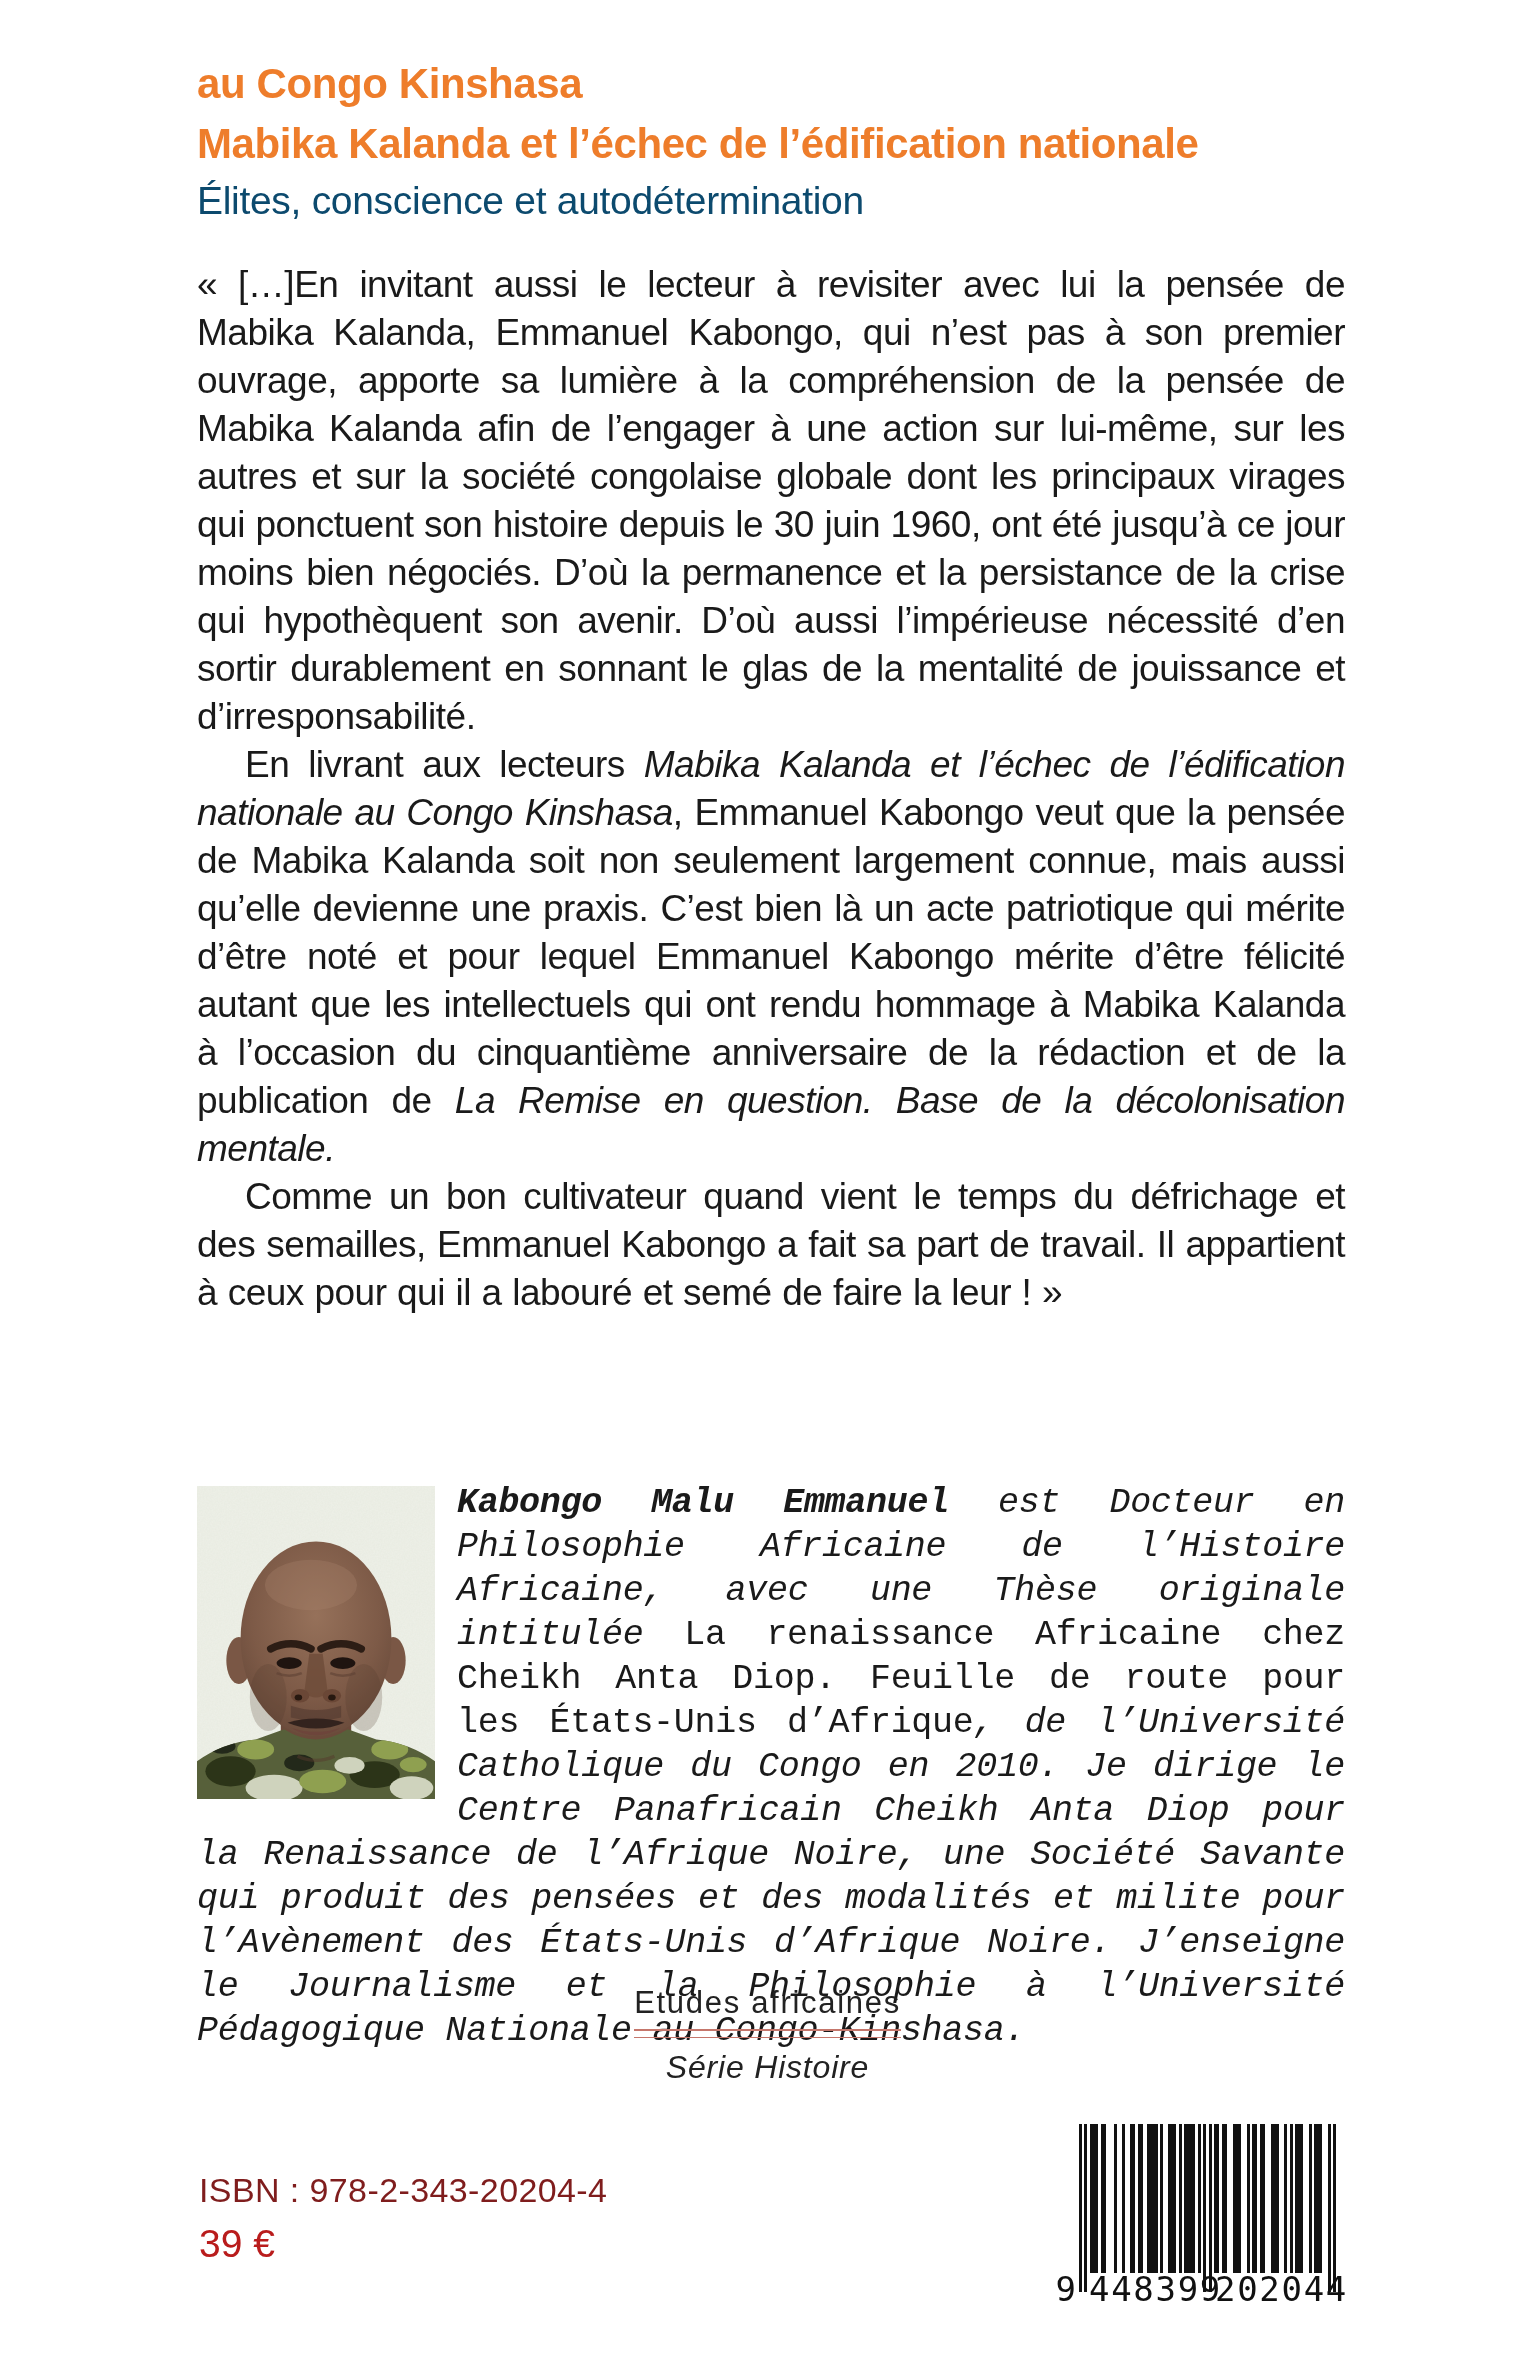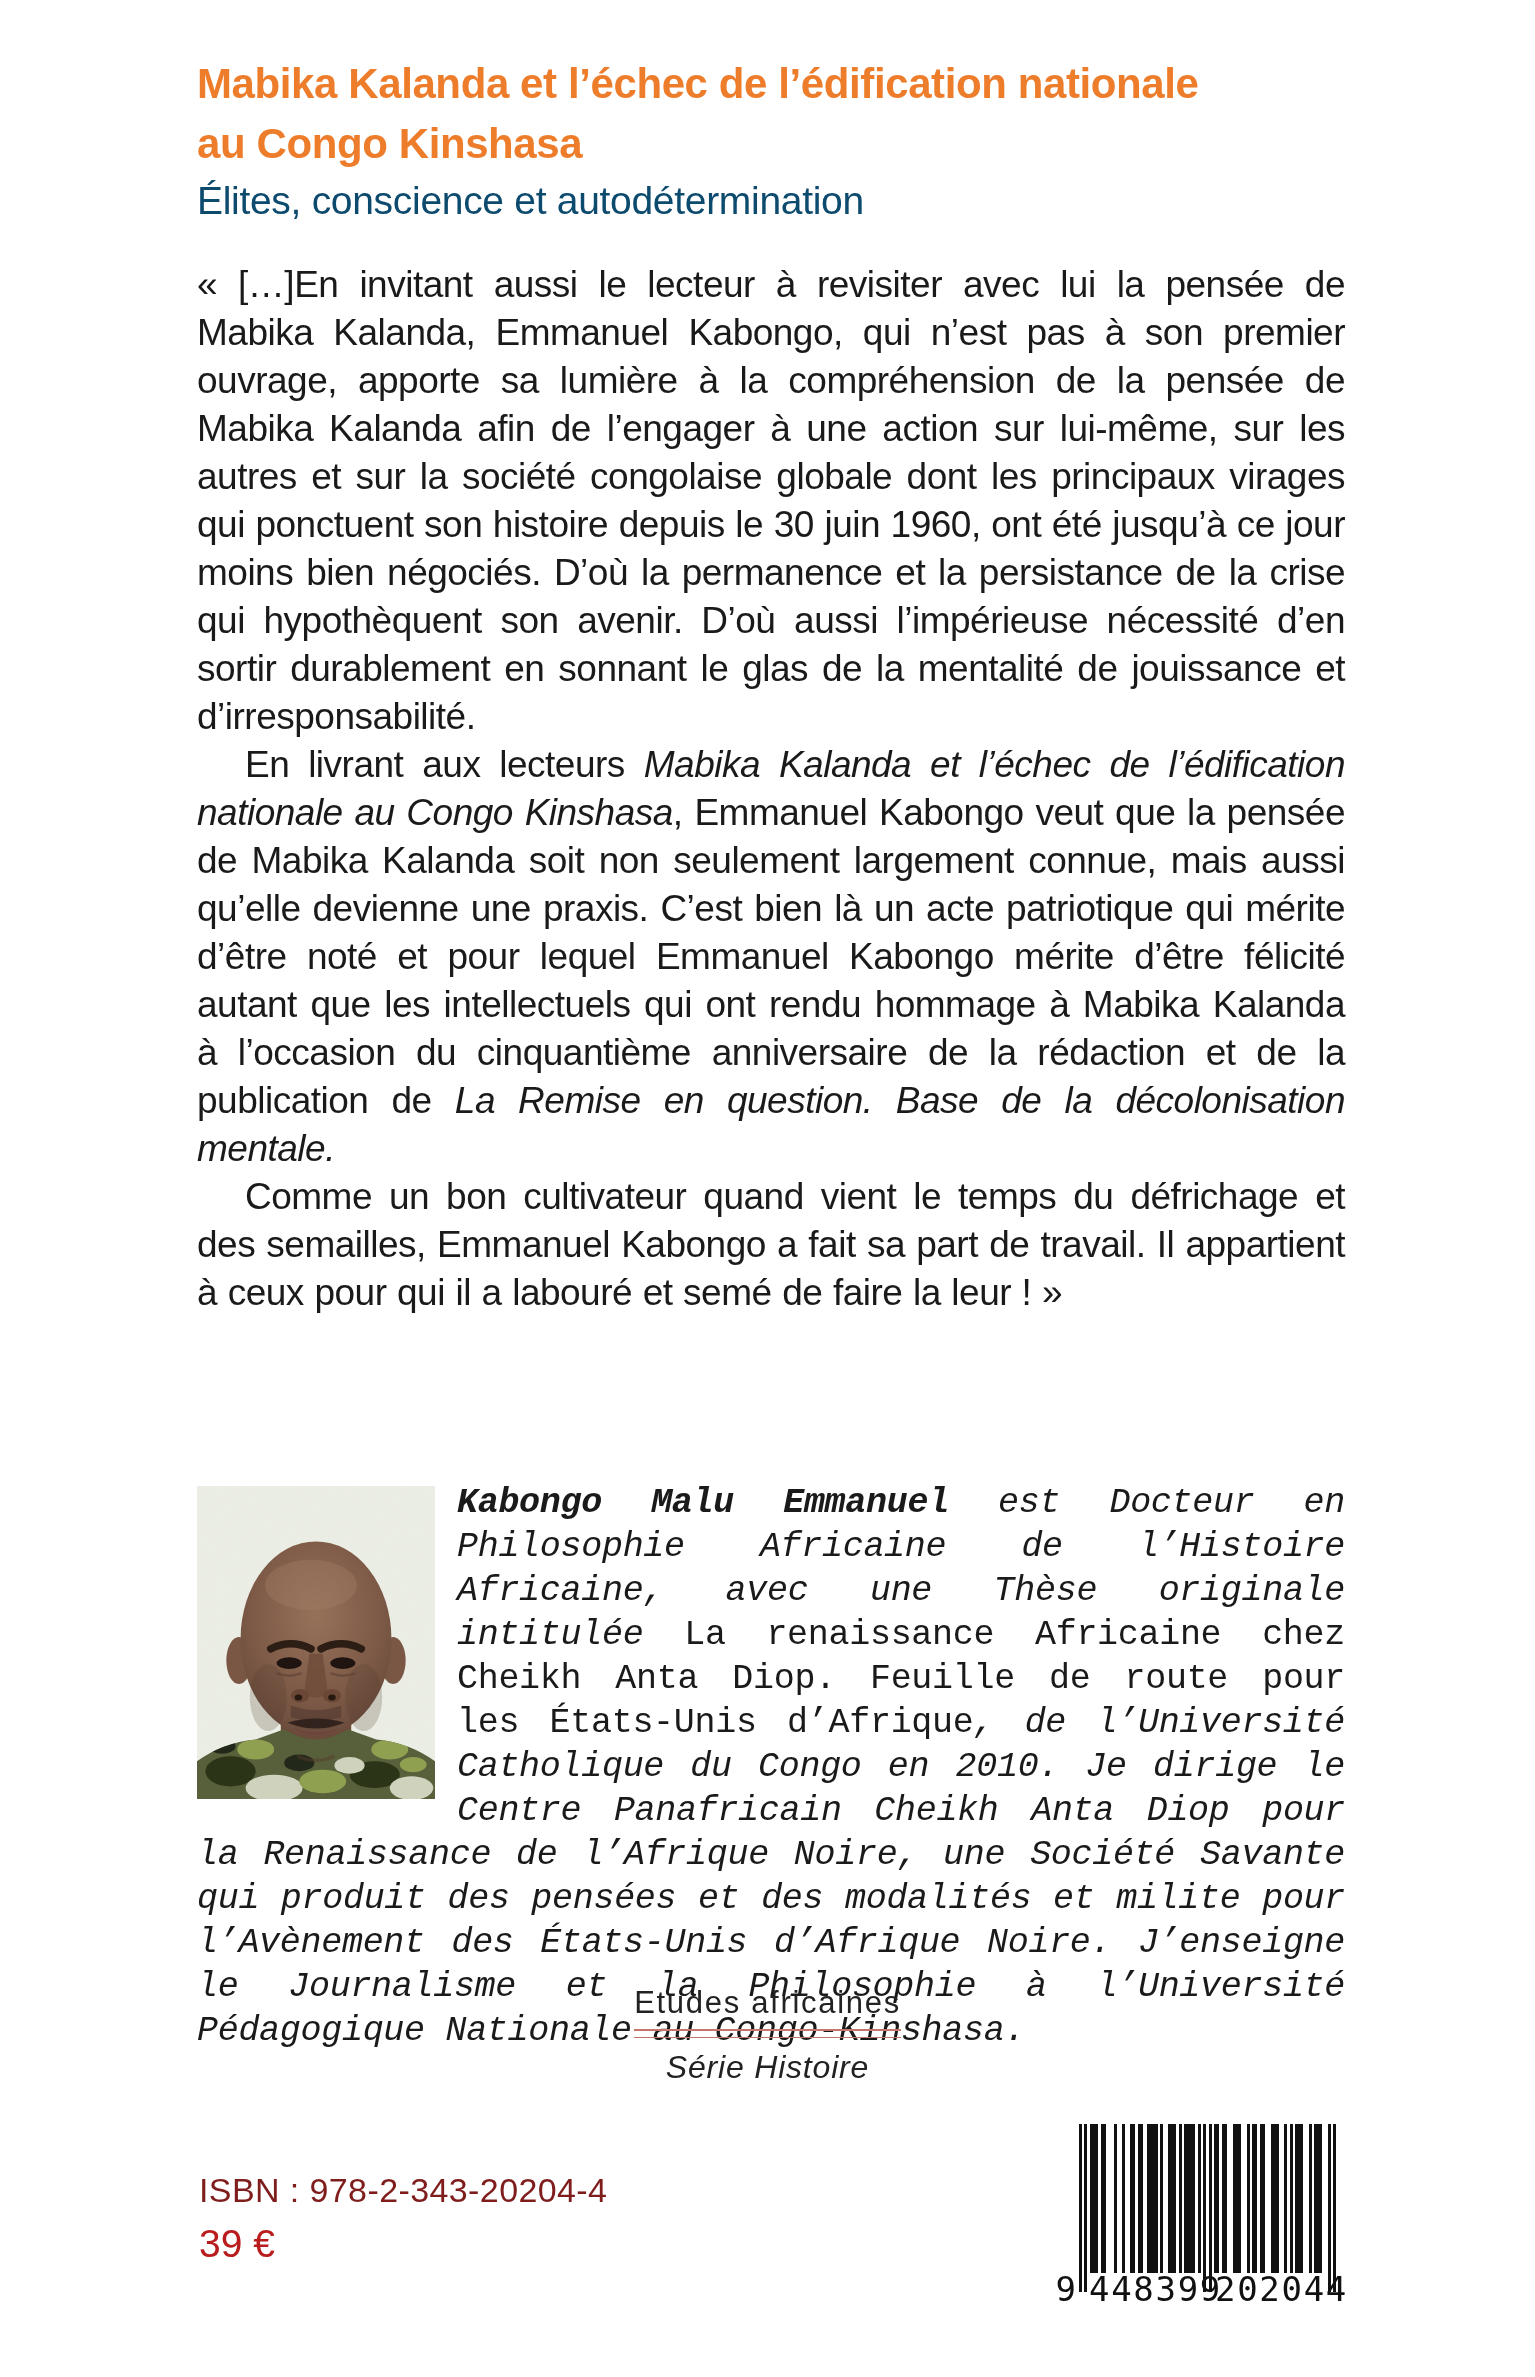--- a/index.html
+++ b/index.html
@@ -43,22 +43,22 @@
   .bc-lead{left:-30px;width:27px;text-align:right;}
   .bc-g1{left:10px;width:114px;text-align:center;letter-spacing:1.7px;}
   .bc-g2{left:136px;width:114px;text-align:center;letter-spacing:1.7px;}
 </style>
 </head>
 <body>
 
 <div class="cover">
 
   <header class="title-block">
+    <div class="title-line accent" style="color: rgb(238, 125, 43);">au Congo Kinshasa</div>
     <div class="title-line accent" style="color: rgb(238, 125, 43);">Mabika Kalanda et l’échec de l’édification nationale</div>
-    <div class="title-line accent" style="color: rgb(238, 125, 43);">au Congo Kinshasa</div>
     <div class="subtitle accent" style="color: #0c4a6e;">Élites, conscience et autodétermination</div>
   </header>
 
   <section class="quote">
     <p class="jp"><span>« […]En invitant aussi le lecteur à revisiter avec lui la pensée de Mabika Kalanda, Emmanuel Kabongo, qui n’est pas à son premier ouvrage, apporte sa lumière à la compréhension de la pensée de Mabika Kalanda afin de l’engager à une action sur lui-même, sur les autres et sur la société congolaise globale dont les principaux virages qui ponctuent son histoire depuis le 30 juin 1960, ont été jusqu’à ce jour moins bien négociés. D’où la permanence et la persistance de la crise qui hypothèquent son avenir. D’où aussi l’impérieuse nécessité d’en sortir durablement en sonnant le glas de la mentalité de jouissance et d’irresponsabilité.</span></p>
     <p class="jp indent"><span>En livrant aux lecteurs </span><span class="it">Mabika Kalanda et l’échec de l’édification nationale au Congo Kinshasa</span><span>, Emmanuel Kabongo veut que la pensée de Mabika Kalanda soit non seulement largement connue, mais aussi qu’elle devienne une praxis. C’est bien là un acte patriotique qui mérite d’être noté et pour lequel Emmanuel Kabongo mérite d’être félicité autant que les intellectuels qui ont rendu hommage à Mabika Kalanda à l’occasion du cinquantième anniversaire de la rédaction et de la publication de </span><span class="it">La Remise en question. Base de la décolonisation mentale.</span></p>
     <p class="jp indent"><span>Comme un bon cultivateur quand vient le temps du défrichage et des semailles, Emmanuel Kabongo a fait sa part de travail. Il appartient à ceux pour qui il a labouré et semé de faire la leur ! »</span></p>
   </section>
 
   <section class="bio">

